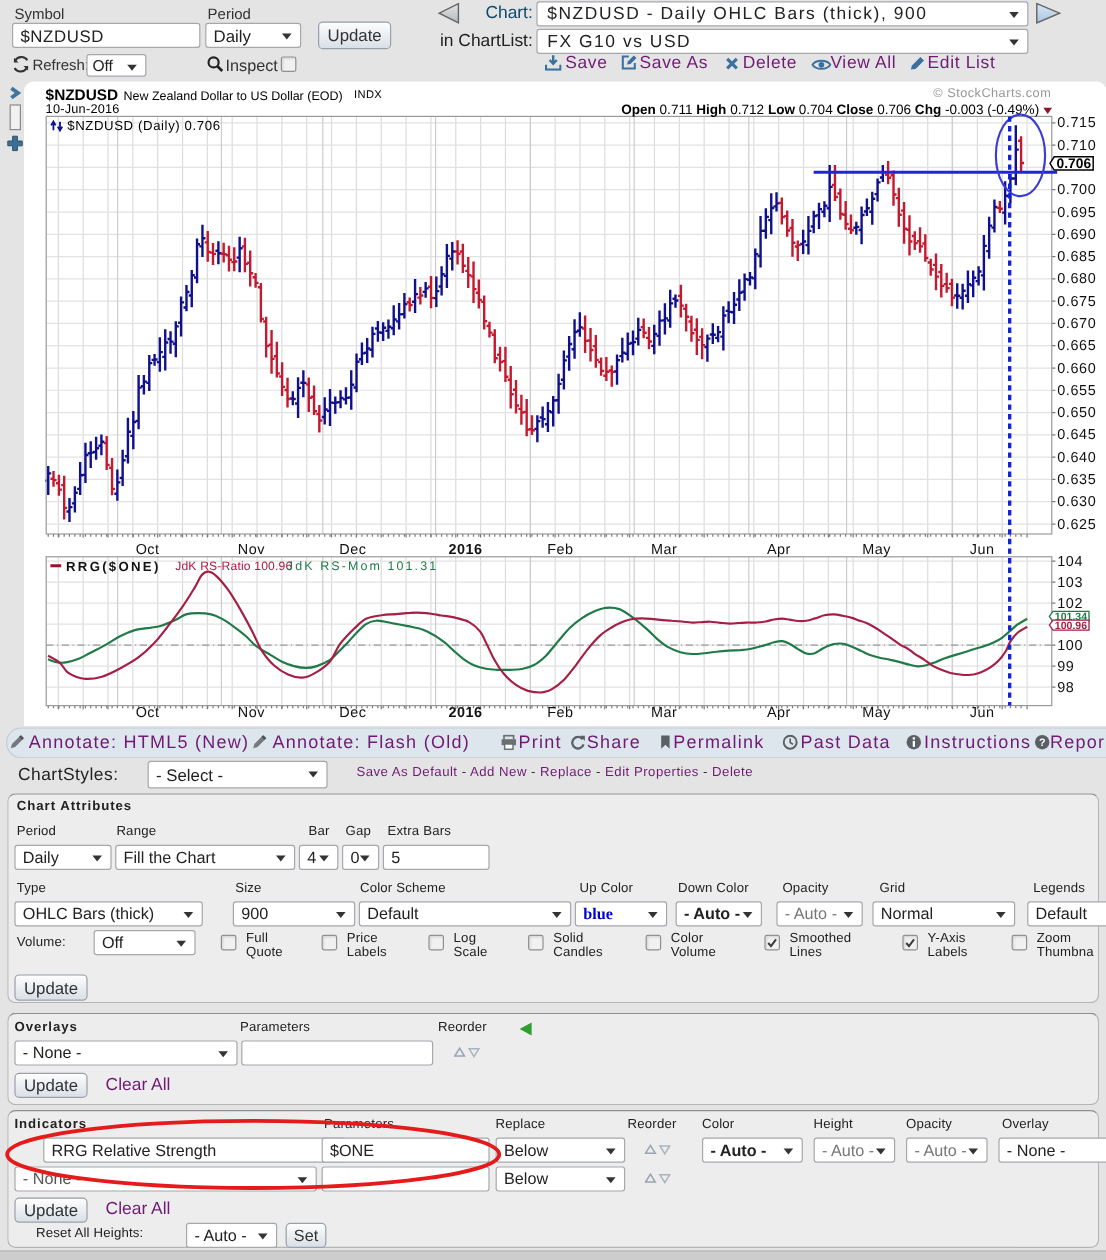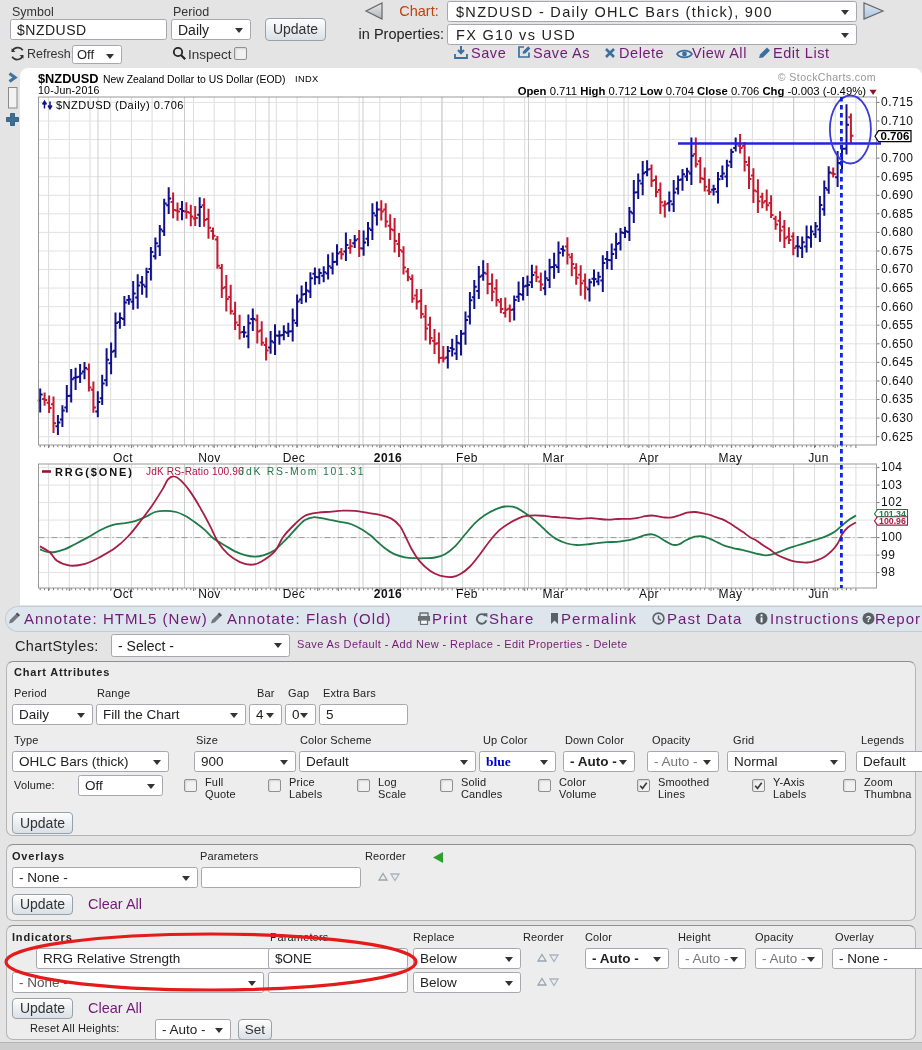--- a/index.html
+++ b/index.html
@@ -745,23 +745,23 @@
         <stop offset="0" stop-color="#e6e6e6"></stop>
         <stop offset="1" stop-color="#b4b8bc"></stop>
       </linearGradient>
       <linearGradient id="agr" x1="0" y1="0" x2="0" y2="1">
         <stop offset="0" stop-color="#dde8f4"></stop>
         <stop offset="1" stop-color="#a8c4e0"></stop>
       </linearGradient>
     </defs>
     <polygon points="18,1 18,17 2,9" fill="url(#agl)" stroke="#666" stroke-width="1.2"></polygon>
   </svg>
-<div class="ab" style="left:394px;top:3px;width:50px;text-align:center;font-size:14.5px;color:#c2410c">Chart:</div>
+<div class="ab" style="left:394px;top:3px;width:50px;text-align:right;font-size:14.5px;color:#0c4a6e">Chart:</div>
 <div class="sel" style="left:447px;top:1px;width:410px;height:21px;font-size:14.5px;line-height:18px;letter-spacing:1.3px;padding:1px 8px">$NZDUSD - Daily OHLC Bars (thick), 900</div>
-<div class="ab" style="left:344px;top:26px;width:100px;text-align:right;font-size:14.5px;color:#222">in Properties:</div>
+<div class="ab" style="left:344px;top:26px;width:100px;text-align:right;font-size:14.5px;color:#222">in ChartList:</div>
 <div class="sel" style="left:447px;top:24px;width:410px;height:21px;font-size:14.5px;line-height:18px;letter-spacing:1.3px;padding:1px 8px">FX G10 vs USD</div>
 <svg class="ab" style="left:862px;top:2px" width="23" height="18" viewBox="0 0 23 18">
     <polygon points="2,1 2,17 21,9" fill="url(#agr)" stroke="#666" stroke-width="1.2"></polygon>
   </svg>
 
 <svg class="ab" style="left:454px;top:45px" width="14" height="14" viewBox="0 0 14 14">
     <path d="M7 1v7M4 5l3 3.2L10 5" stroke="#3a70a0" stroke-width="2" fill="none"></path>
     <path d="M1 9v4h12V9" stroke="#3a70a0" stroke-width="1.8" fill="none"></path>
   </svg>
 <a class="ab lk15" style="left:471px">Save</a>
@@ -821,21 +821,21 @@
     <rect x="5.6" y="2.4" width="1.9" height="1.9" fill="#fff"></rect>
   </svg>
 <a class="ab lk14" style="left:770px">Instructions</a>
 <svg class="ab" style="left:862px;top:612px" width="13" height="13" viewBox="0 0 13 13">
     <circle cx="6.5" cy="6.5" r="6" fill="#5b6066"></circle>
     <text x="6.5" y="9.6" font-size="9" font-weight="bold" fill="#fff" text-anchor="middle" font-family="Liberation Sans,sans-serif">?</text>
   </svg>
 <a class="ab lk14" style="left:875px">Repor</a>
 
 <div class="ab" style="left:15px;top:638px;font-size:14.5px;letter-spacing:0.4px;color:#222">ChartStyles:</div>
-<div class="sel" style="left:111px;top:634px;width:179px;height:23px;font-size:14px;line-height:20px">- Select -</div>
+<div class="sel" style="left:123px;top:634px;width:150px;height:23px;font-size:14px;line-height:20px">- Select -</div>
 <div class="ab" style="left:297px;top:638px;font-size:11px;letter-spacing:0.4px;color:#333"><a>Save As Default</a> - <a>Add New</a> - <a>Replace</a> - <a>Edit Properties</a> - <a>Delete</a></div>
 
 <div class="panel" style="top:661px;height:175px"></div>
 <div class="ab cl" style="left:14px;top:666px;font-weight:bold;letter-spacing:0.8px;white-space:pre-line">Chart Attributes</div>
 <div class="ab cl" style="left:14px;top:687px;white-space:pre-line">Period</div>
 <div class="ab cl" style="left:97px;top:687px;white-space:pre-line">Range</div>
 <div class="ab cl" style="left:257px;top:687px;white-space:pre-line">Bar</div>
 <div class="ab cl" style="left:288px;top:687px;white-space:pre-line">Gap</div>
 <div class="ab cl" style="left:323px;top:687px;white-space:pre-line">Extra Bars</div>
 <div class="sel" style="left:12px;top:704px;width:81px;height:21px;font-size:13.5px;line-height:17px;">Daily</div>

